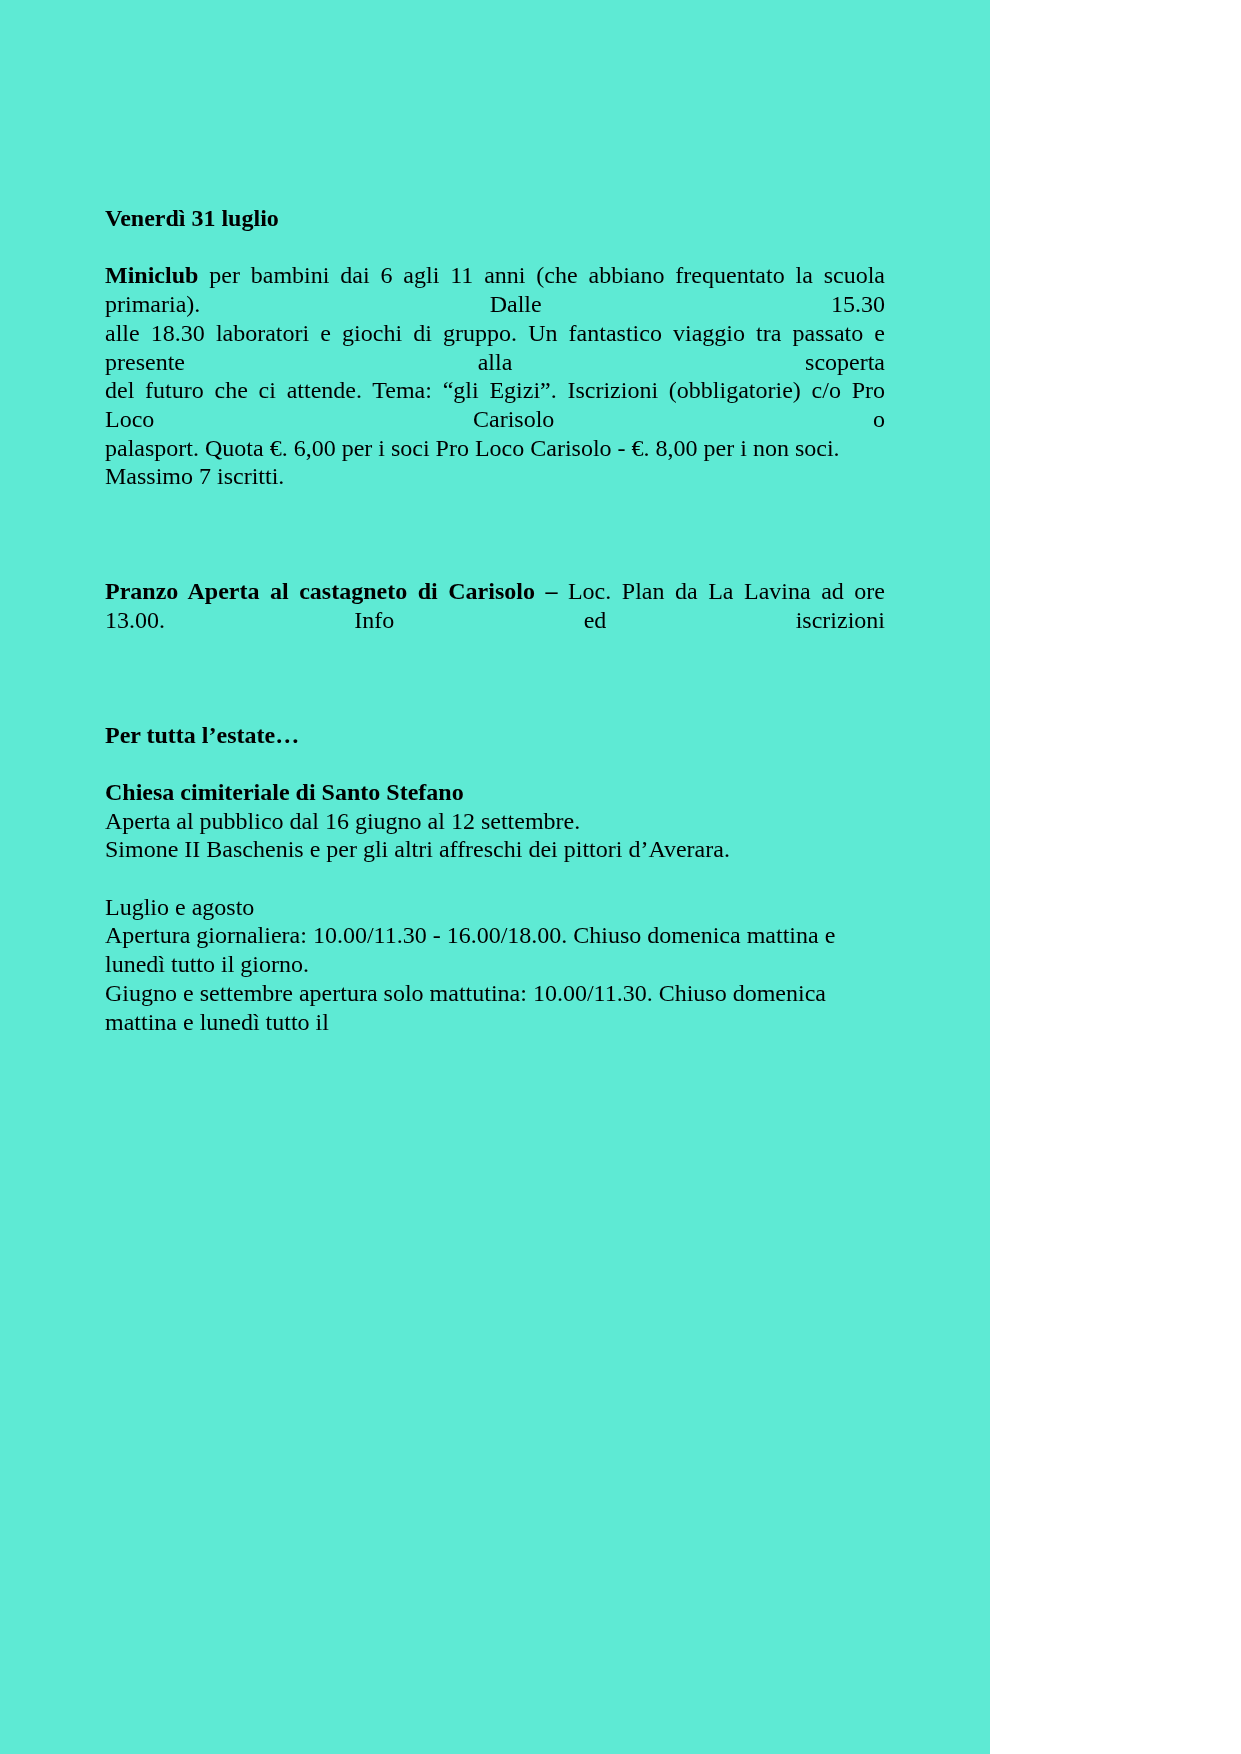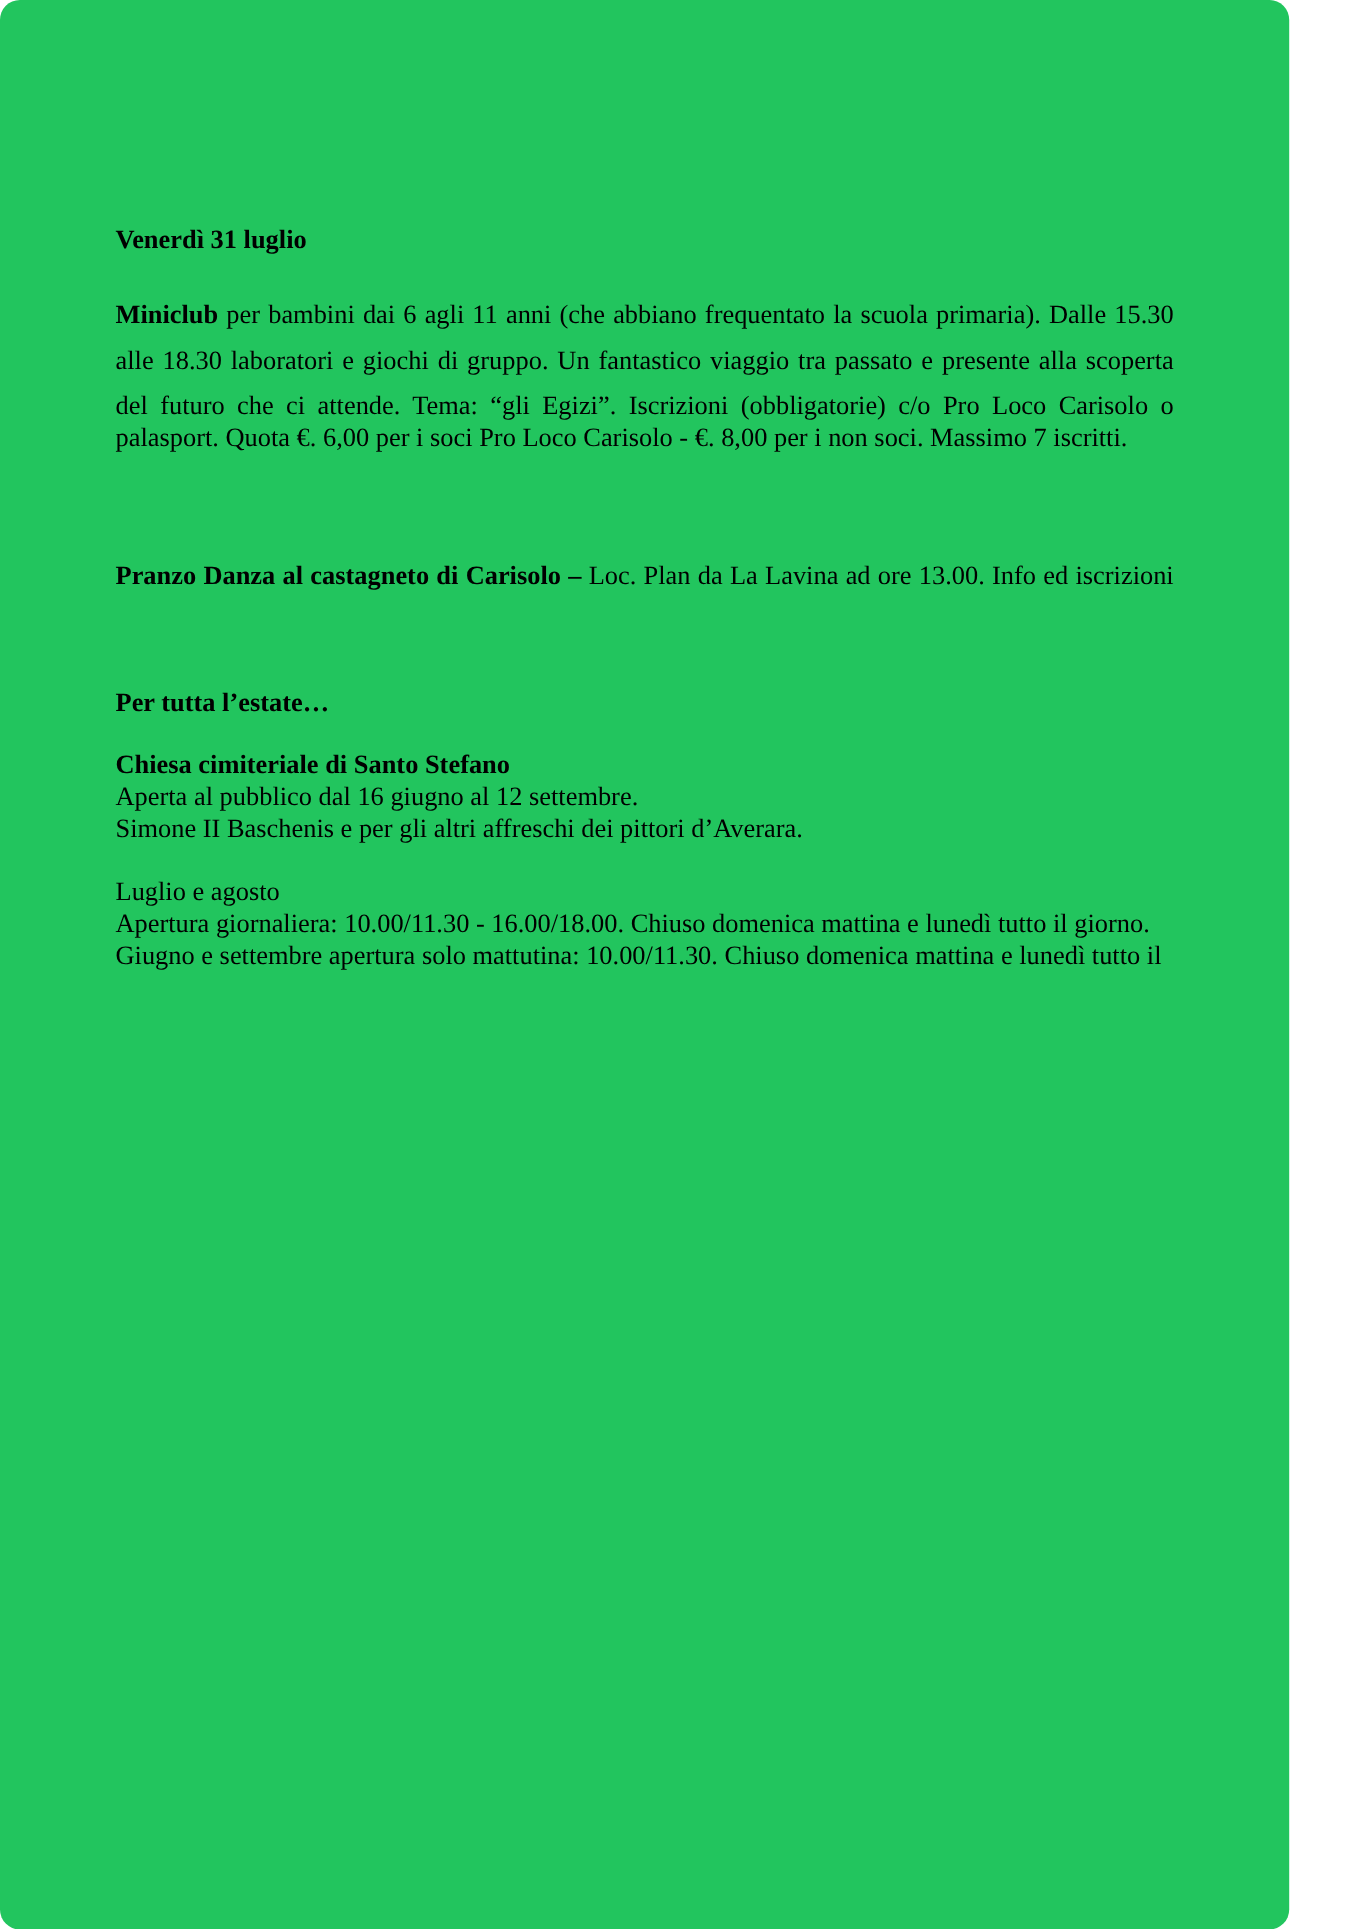--- a/index.html
+++ b/index.html
@@ -2,39 +2,37 @@
 <html><head>
 <meta charset="utf-8">
 <style>
   html, body {
     margin: 0;
     padding: 0;
     background: #ffffff;
   }
   .page {
     position: relative;
-    width: 1172px;
+    width: 990px;
     height: 1754px;
     box-sizing: border-box;
-    background: #22c55e;
+    background: #5eead4;
     color: #000000;
     font-family: "Liberation Serif", serif;
     font-size: 24px;
     padding: 204px 105px 0 105px;
     overflow: hidden;
-    border-radius: 18px;
   }
   .ln {
     line-height: 28.7px;
     min-height: 28.7px;
   }
   .just {
     text-align: justify;
     text-align-last: justify;
-    margin-top: 12px;
   }
   .bold {
     font-weight: bold;
   }
 </style>
 </head>
 <body>
 
 <div class="page">
 
@@ -44,21 +42,21 @@
   <div class="ln just"><span class="bold">Miniclub</span><span> per bambini dai 6 agli 11 anni (che abbiano frequentato la scuola primaria). Dalle 15.30</span></div>
   <div class="ln just">alle 18.30 laboratori e giochi di gruppo. Un fantastico viaggio tra passato e presente alla scoperta</div>
   <div class="ln just">del futuro che ci attende. Tema: “gli Egizi”. Iscrizioni (obbligatorie) c/o Pro Loco Carisolo o</div>
   <div class="ln">palasport. Quota €. 6,00 per i soci Pro Loco Carisolo - €. 8,00 per i non soci. Massimo 7 iscritti.</div>
 
   <div class="ln"></div>
   <div class="ln"></div>
 
   <div class="ln"></div>
 
-  <div class="ln just"><span class="bold">Pranzo Danza al castagneto di Carisolo –</span><span> Loc. Plan da La Lavina ad ore 13.00. Info ed iscrizioni</span></div>
+  <div class="ln just"><span class="bold">Pranzo Aperta al castagneto di Carisolo –</span><span> Loc. Plan da La Lavina ad ore 13.00. Info ed iscrizioni</span></div>
 
   <div class="ln"></div>
   <div class="ln"></div>
   <div class="ln"></div>
 
   <div class="ln bold">Per tutta l’estate…</div>
   <div class="ln"></div>
 
   <div class="ln bold">Chiesa cimiteriale di Santo Stefano</div>
   <div class="ln">Aperta al pubblico dal 16 giugno al 12 settembre.</div>

